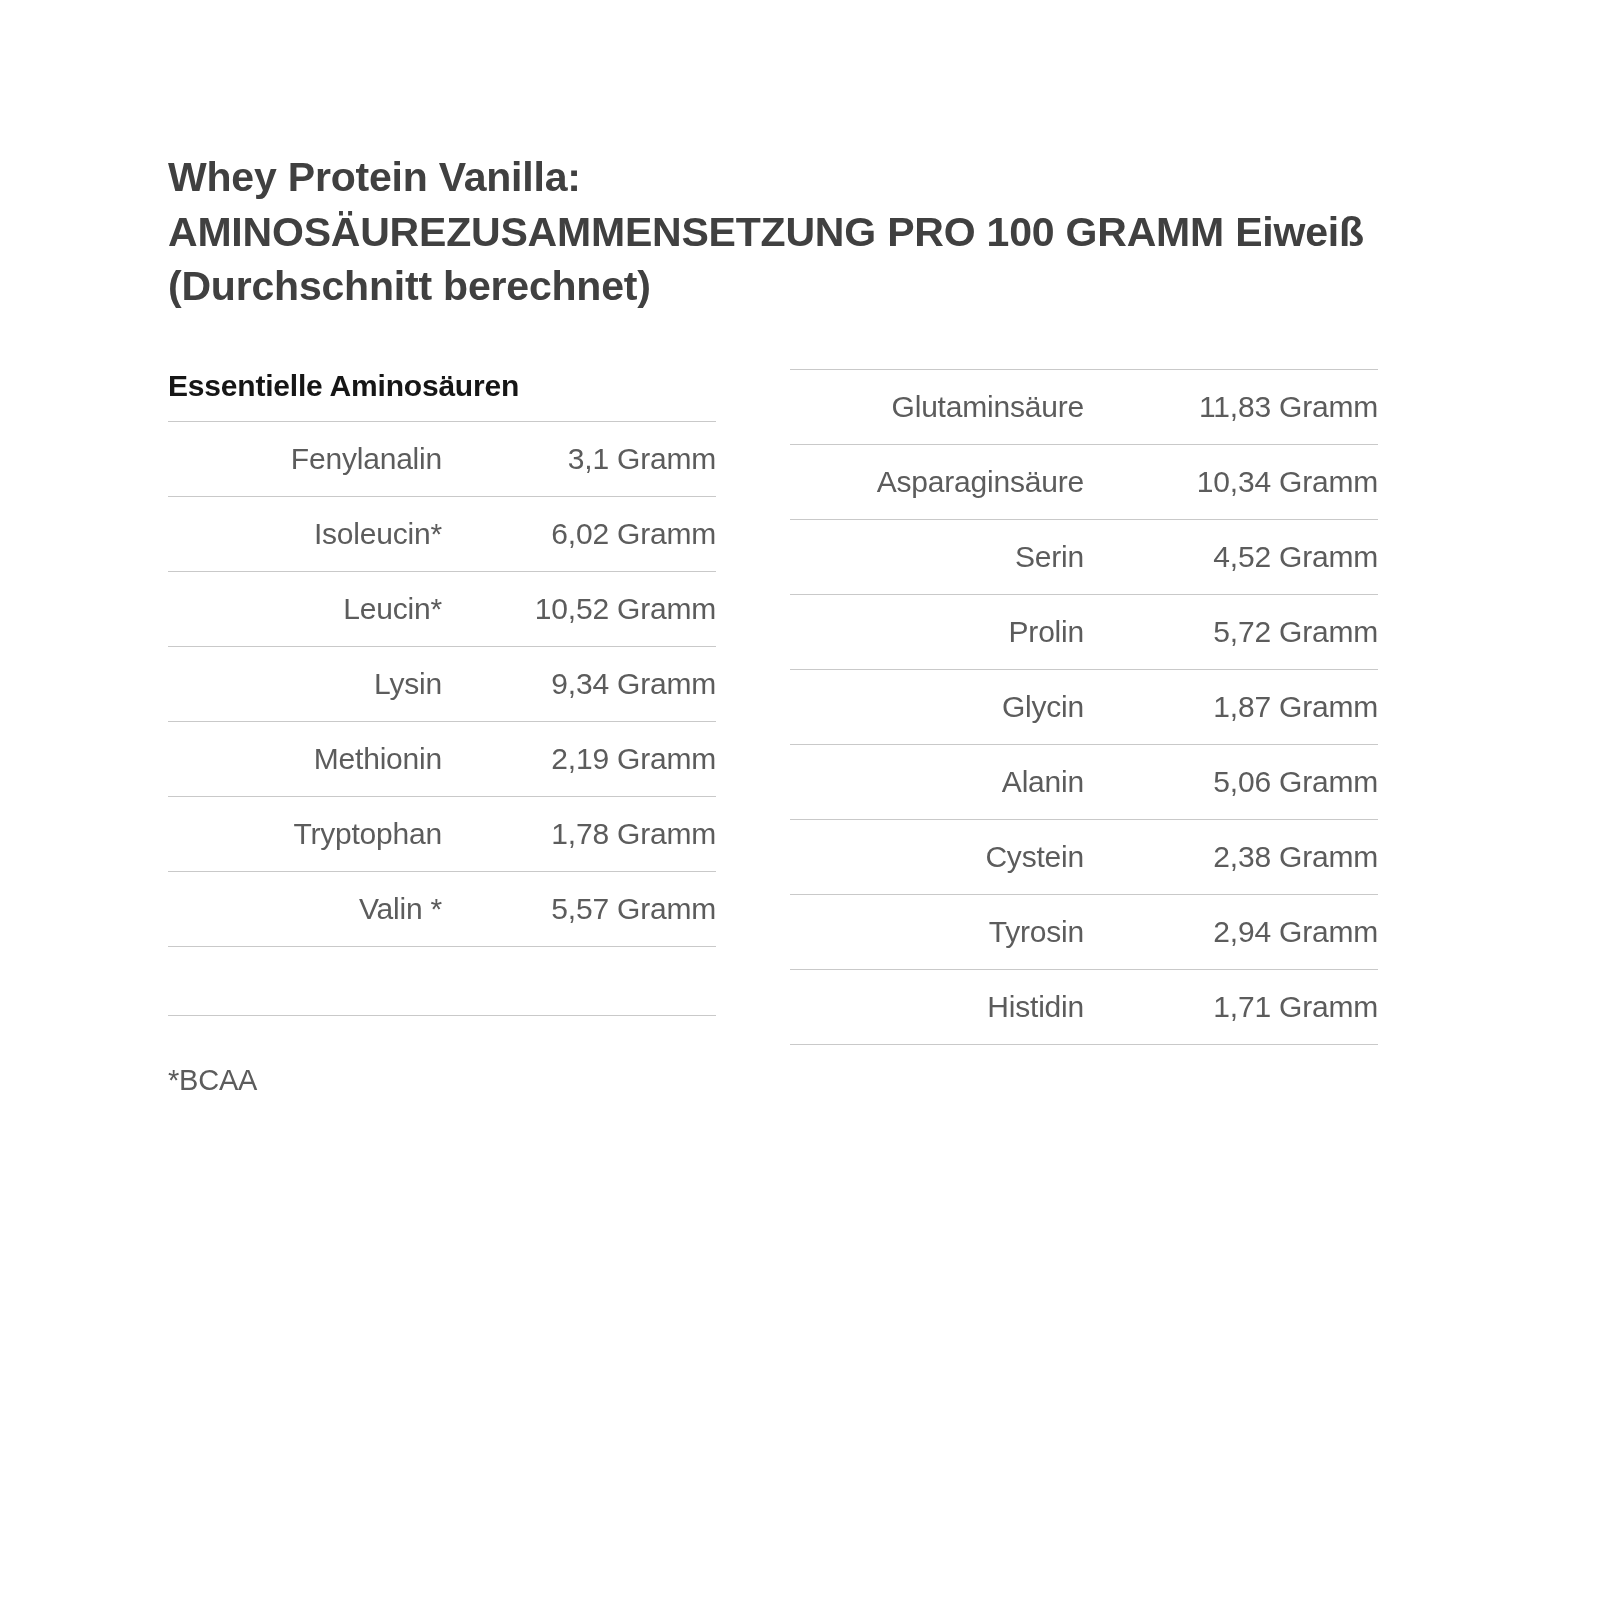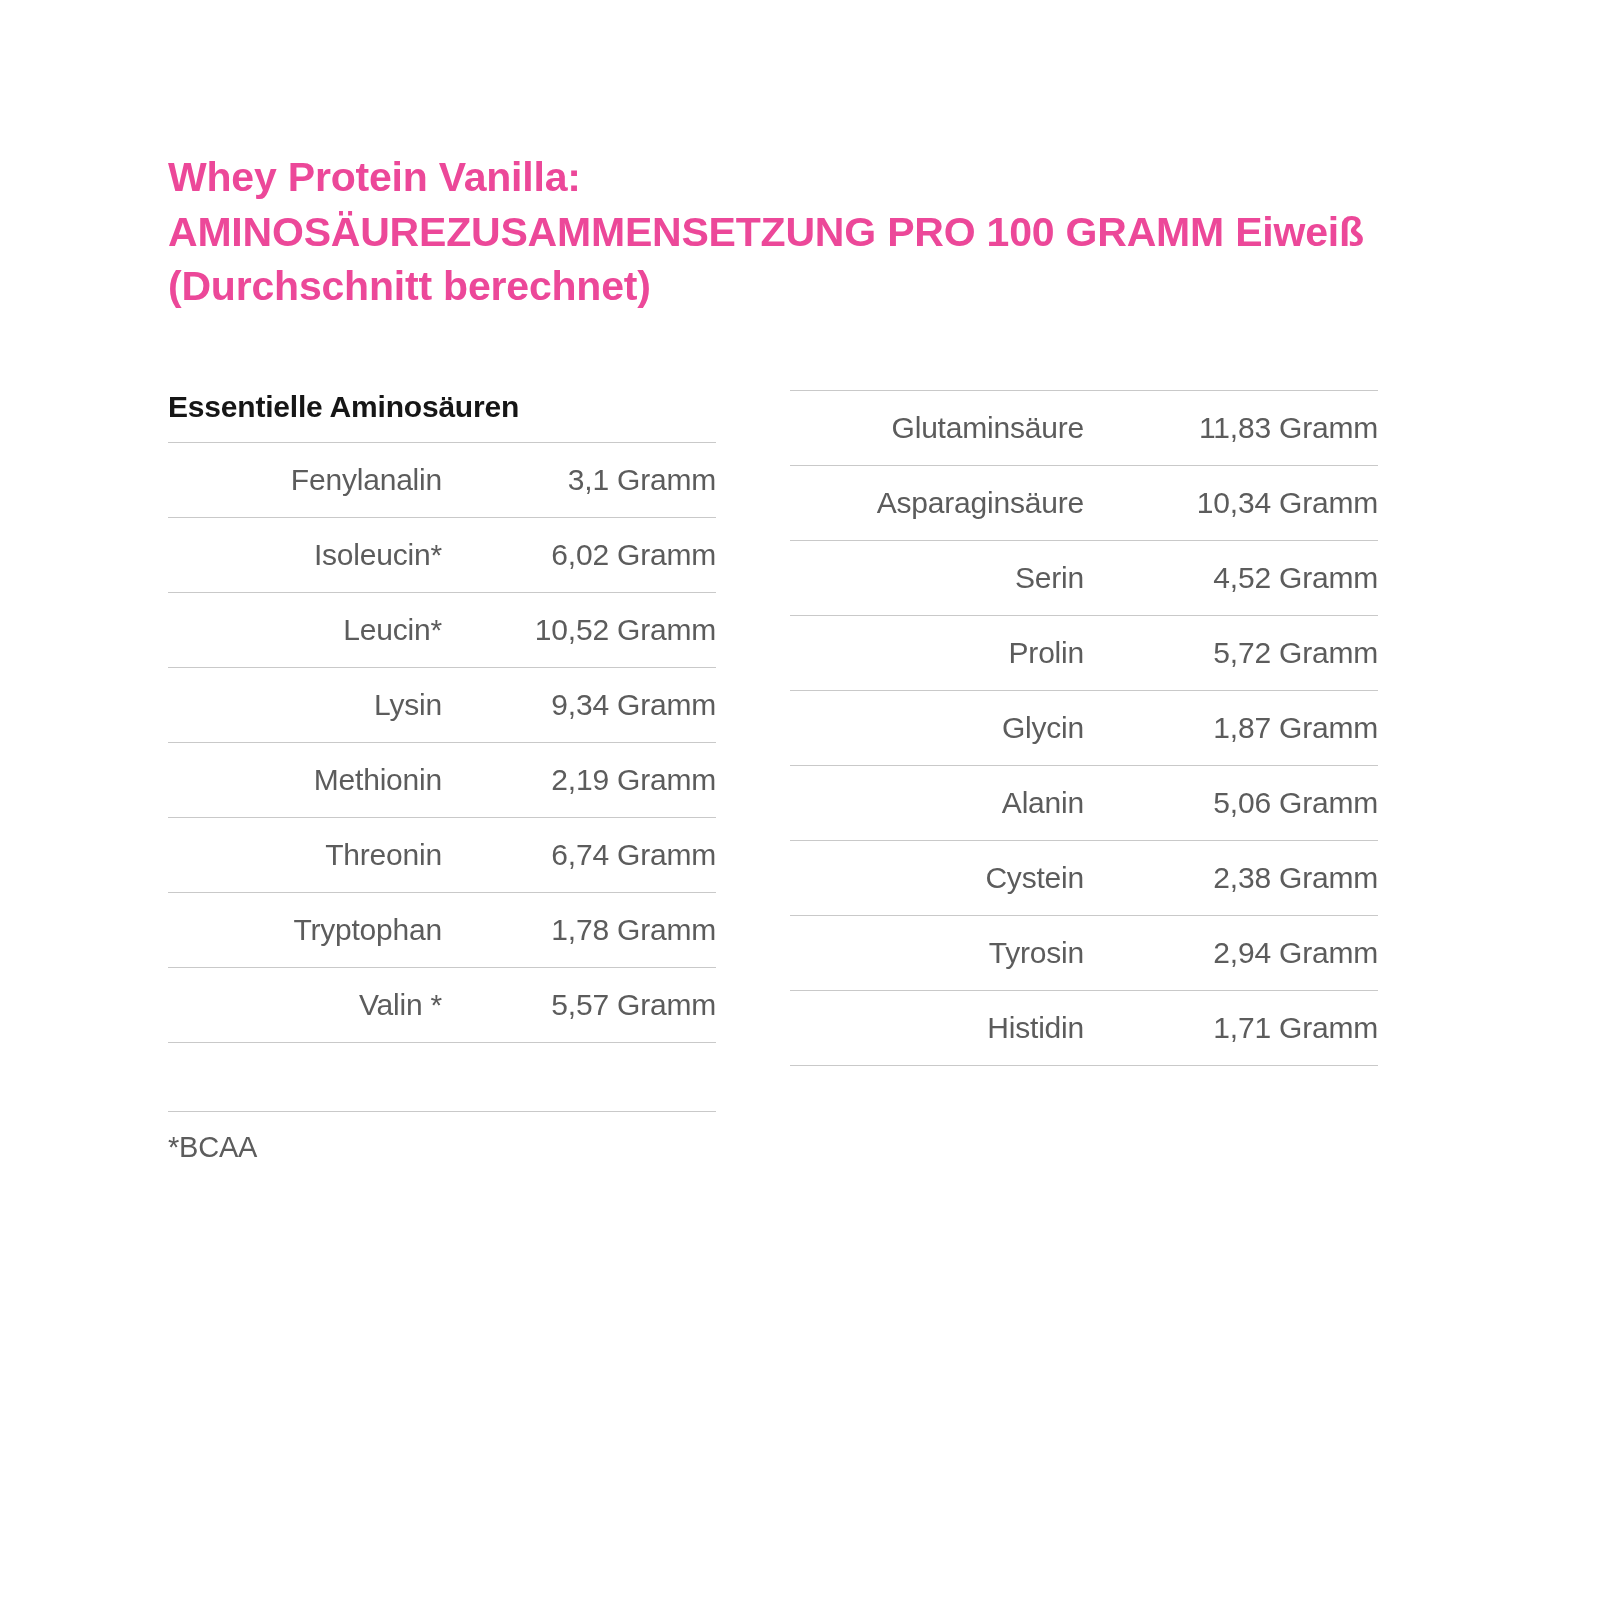--- a/index.html
+++ b/index.html
@@ -25,27 +25,27 @@
     position: absolute;
     left: 168px;
     top: 150px;
     width: 1210px;
   }
   .title {
     font-size: 41px;
     font-weight: 700;
     line-height: 1.33;
     letter-spacing: -0.2px;
-    color: #ec4899;
+    color: #404040;
     margin: 0;
     white-space: pre-line;
   }
   .tables {
     display: flex;
-    margin-top: 76px;
+    margin-top: 55px;
     gap: 4px;
   }
   .col {
     box-sizing: border-box;
   }
   .col-left {
     width: 620px;
     padding-right: 70px;
   }
   .col-right {
@@ -116,24 +116,20 @@
             </tr>
             <tr>
               <td class="name">Lysin</td>
               <td class="value">9,34 Gramm</td>
             </tr>
             <tr>
               <td class="name">Methionin</td>
               <td class="value">2,19 Gramm</td>
             </tr>
             <tr>
-              <td class="name">Threonin</td>
-              <td class="value">6,74 Gramm</td>
-            </tr>
-            <tr>
               <td class="name">Tryptophan</td>
               <td class="value">1,78 Gramm</td>
             </tr>
             <tr>
               <td class="name">Valin *</td>
               <td class="value">5,57 Gramm</td>
             </tr>
             <tr class="spacer-row">
               <td></td>
               <td></td>

